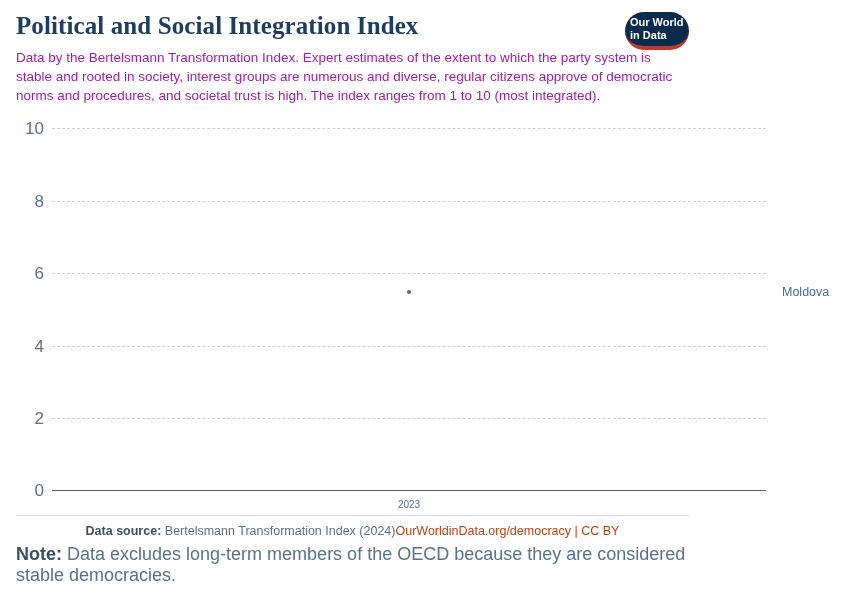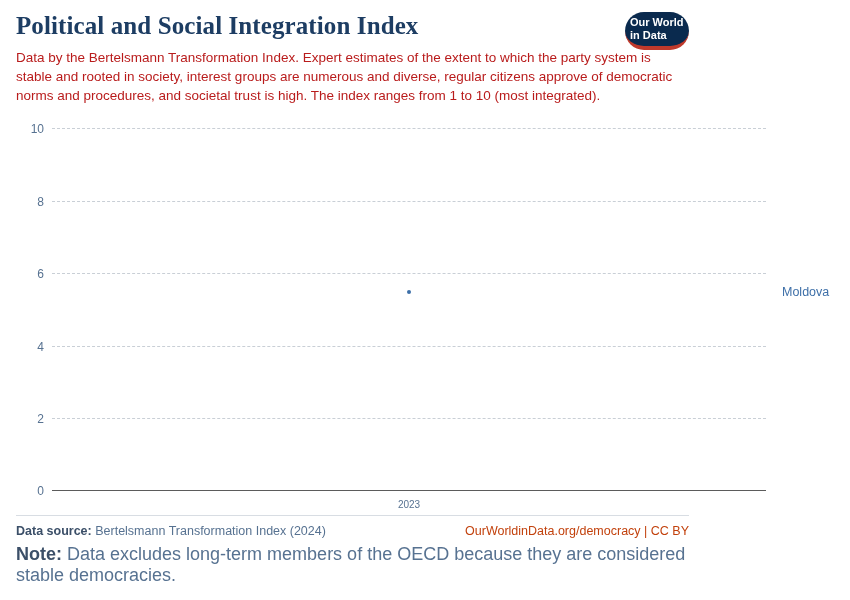--- a/index.html
+++ b/index.html
@@ -30,21 +30,21 @@
     font-family: "Liberation Serif", serif;
     font-size: 25px;
     font-weight: bold;
     color: #1d3d63;
     margin: 0 0 8px 0;
     letter-spacing: 0.1px;
   }
   .subtitle {
     font-size: 13.5px;
     line-height: 1.42;
-    color: #b91c1c;
+    color: #a21caf;
     margin: 0;
     max-width: 735px;
     font-weight: 400;
   }
 
   
   .owid-logo {
     position: absolute;
     top: 0px;
     right: 0px;
@@ -85,21 +85,21 @@
     height: 0;
     border-top: 1px dashed #c9cfd6;
   }
   .gridline.axis-zero {
     border-top: 1px solid #5b5b5b;
   }
   .ytick {
     position: absolute;
     right: calc(100% + 8px);
     transform: translateY(-50%);
-    font-size: 12px;
+    font-size: 17px;
     color: #577291;
     white-space: nowrap;
   }
   .xtick {
     position: absolute;
     top: calc(100% + 8px);
     transform: translateX(-50%);
     font-size: 10px;
     color: #577291;
     white-space: nowrap;
@@ -129,21 +129,21 @@
     bottom: 14px;
     font-size: 12.5px;
     color: #577291;
   }
   .footer-sep {
     border-top: 1px solid #d8dde3;
     margin-bottom: 8px;
   }
   .footer-row {
     display: flex;
-    justify-content: space-between;
+    justify-content: center;
     align-items: baseline;
     margin-bottom: 6px;
   }
   .footer strong {
     color: #3b4f68;
     font-weight: bold;
   }
   .footer-right {
     color: #c2410c;
     text-align: right;

